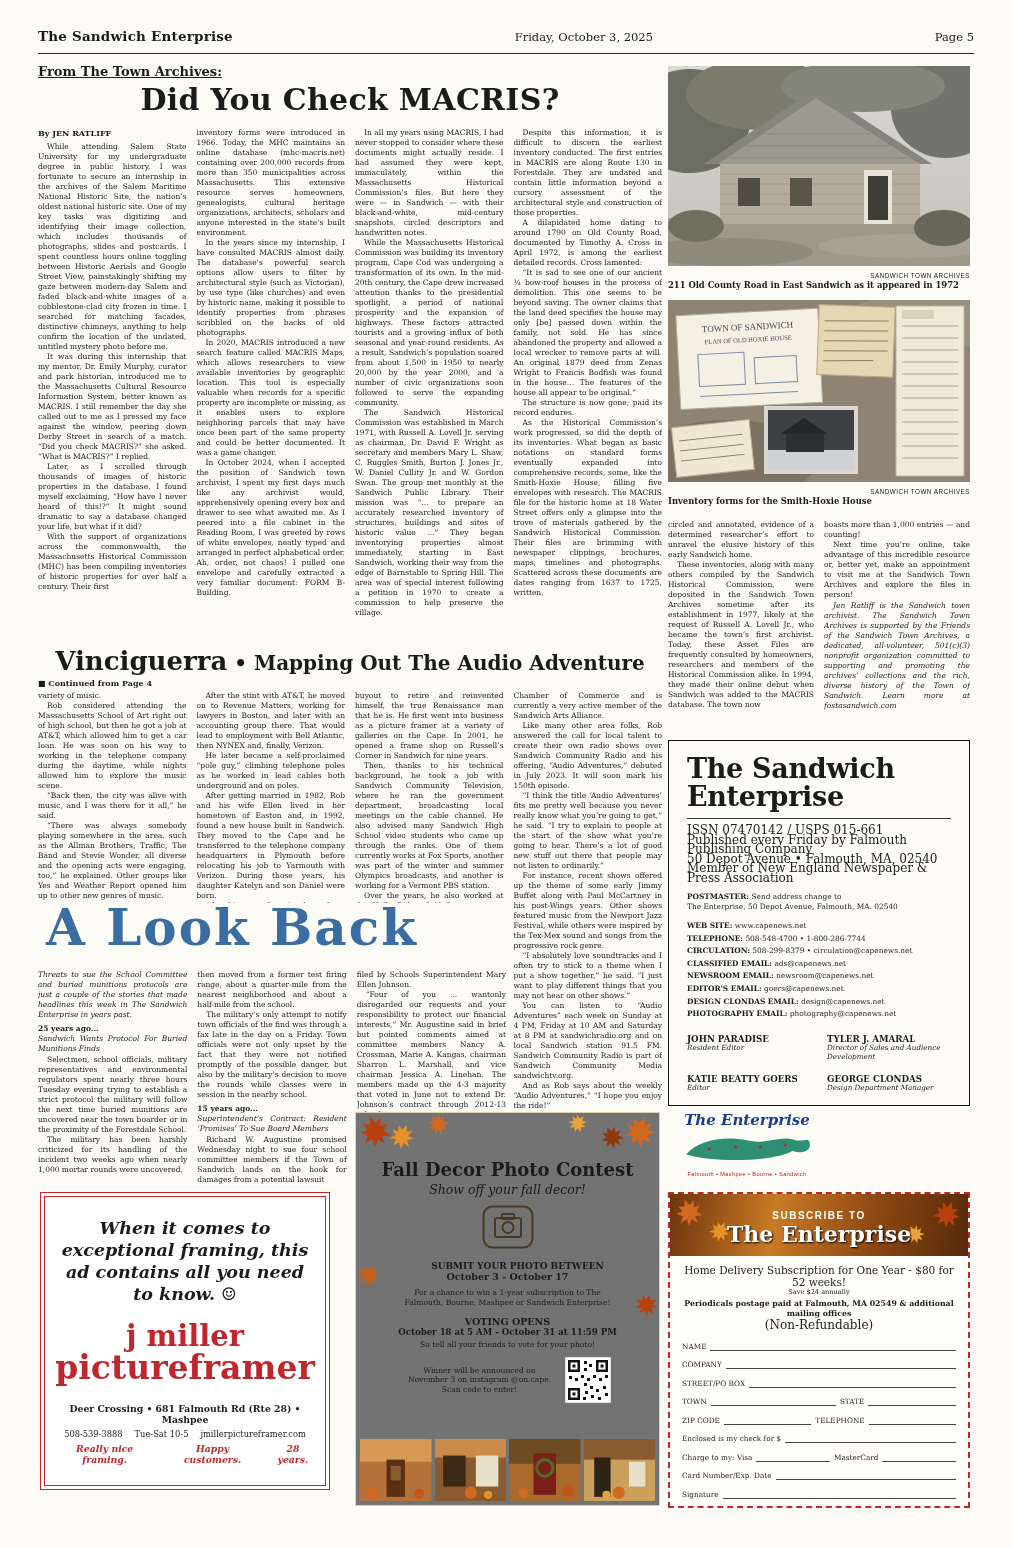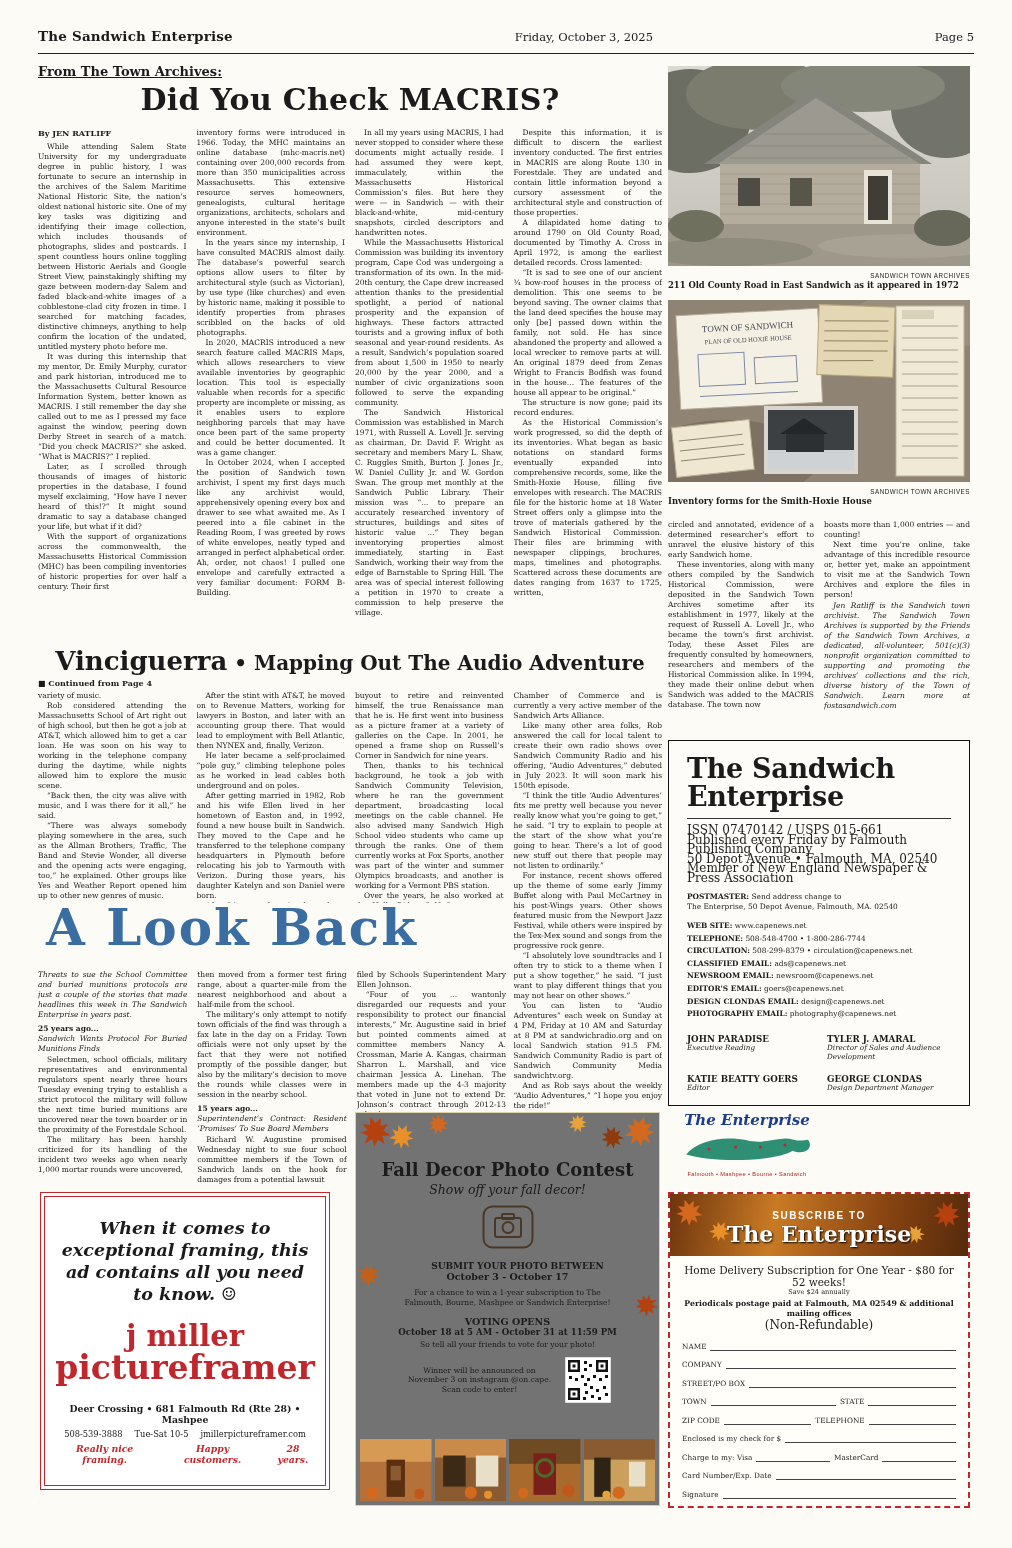--- a/index.html
+++ b/index.html
@@ -367,21 +367,21 @@
       <div class="mb-line"><b>CIRCULATION:</b> <span>508-299-8379 • circulation@capenews.net</span></div>
       <div class="mb-line"><b>CLASSIFIED EMAIL:</b> <span>ads@capenews.net</span></div>
       <div class="mb-line"><b>NEWSROOM EMAIL:</b> <span>newsroom@capenews.net</span></div>
       <div class="mb-line"><b>EDITOR'S EMAIL:</b> <span>goers@capenews.net</span></div>
       <div class="mb-line"><b>DESIGN CLONDAS EMAIL:</b> <span>design@capenews.net</span></div>
       <div class="mb-line"><b>PHOTOGRAPHY EMAIL:</b> <span>photography@capenews.net</span></div>
     </div>
     <div class="mb-people">
       <div>
         <div class="mb-name">JOHN PARADISE</div>
-        <div class="mb-role">Executive Reading</div>
+        <div class="mb-role">Resident Editor</div>
       </div>
       <div>
         <div class="mb-name">TYLER J. AMARAL</div>
         <div class="mb-role">Director of Sales and Audience Development</div>
       </div>
       <div>
         <div class="mb-name">KATIE BEATTY GOERS</div>
         <div class="mb-role">Editor</div>
       </div>
       <div>

